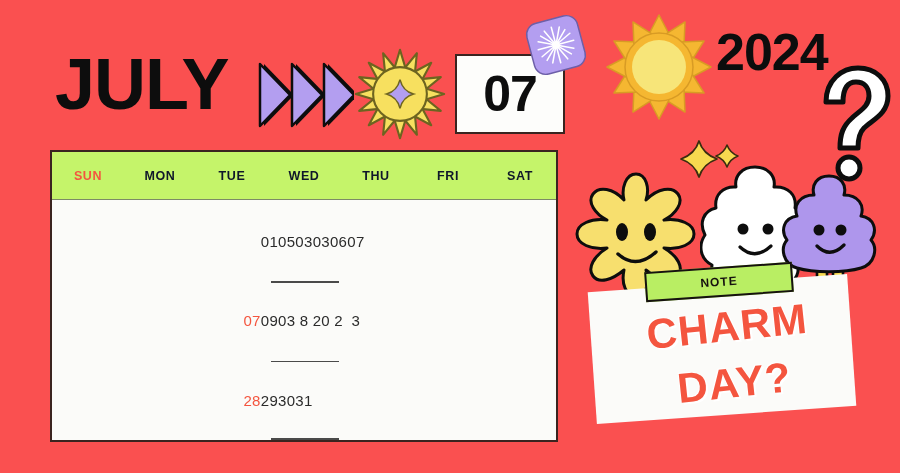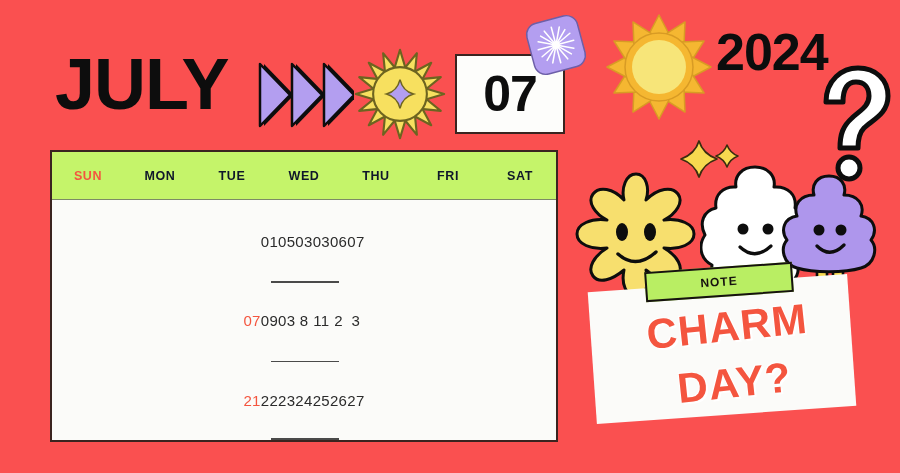--- a/index.html
+++ b/index.html
@@ -234,36 +234,36 @@
         <div class="day">03</div>
         <div class="day">06</div>
         <div class="day">07</div>
       </div>
 
       <div class="week">
         <div class="day sun">07</div>
         <div class="day">09</div>
         <div class="day">03</div>
         <div class="day">8</div>
-        <div class="day">11</div>
+        <div class="day">20</div>
         <div class="day">2</div>
         <div class="day">3</div>
       </div>
 
 
+
       <div class="week">
-        <div class="day sun">21</div>
-        <div class="day">22</div>
-        <div class="day">23</div>
-        <div class="day">24</div>
-        <div class="day">25</div>
-        <div class="day">26</div>
-        <div class="day">27</div>
+        <div class="day sun">28</div>
+        <div class="day">29</div>
+        <div class="day">30</div>
+        <div class="day">31</div>
+        <div class="day empty"></div>
+        <div class="day empty"></div>
+        <div class="day empty"></div>
       </div>
-
 
     </div>
   </div>
 
   <div class="star-a">
     <svg viewBox="0 0 40 40" width="40" height="40">
       <path d="M20,2 Q24,15 38,20 Q24,25 20,38 Q16,25 2,20 Q16,15 20,2 Z" fill="#f7d94f" stroke="#3a2d10" stroke-width="1.8" stroke-linejoin="round"></path>
     </svg>
   </div>
   <div class="star-b">

